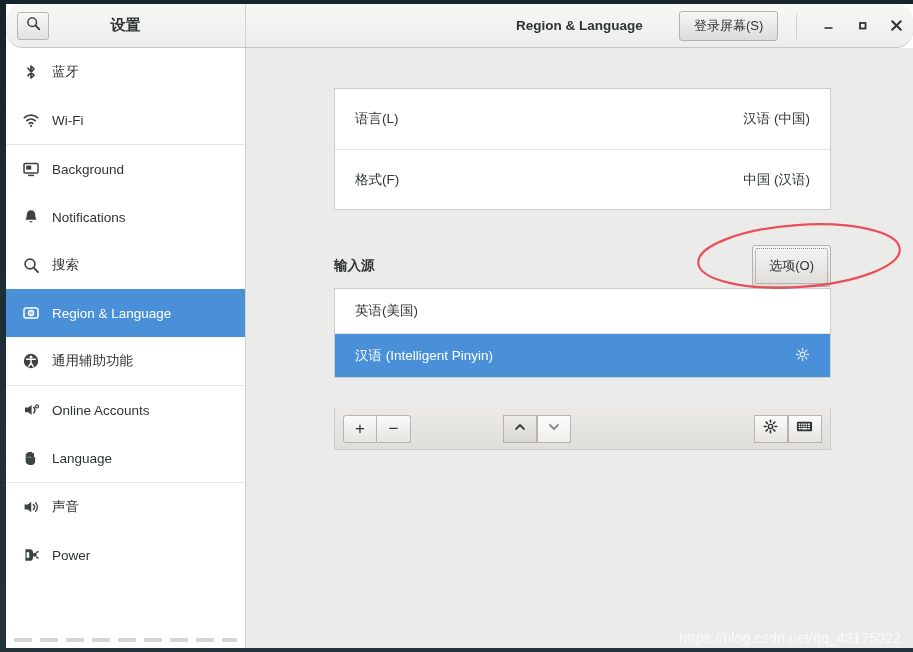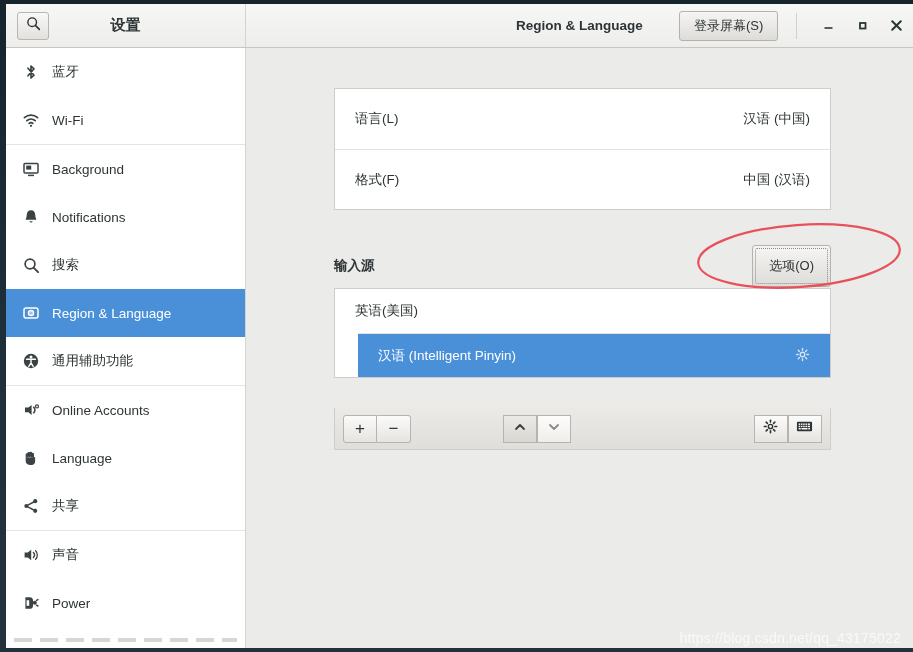--- a/index.html
+++ b/index.html
@@ -25,20 +25,21 @@
     display: flex; flex-direction: column;
     overflow: hidden;
   }
 
   
   #headerbar {
     height: 44px; flex: 0 0 44px;
     display: flex; align-items: stretch;
     background: linear-gradient(180deg,#f7f7f6 0%, #ededeb 100%);
     border-bottom: 1px solid #c8c6c2;
+    border-radius: 17px;
   }
   .hb-left {
     width: 240px; flex: 0 0 240px;
     display: flex; align-items: center;
     border-right: 1px solid #d5d3cf;
     position: relative;
   }
   .hb-right {
     flex: 1; display: flex; align-items: center;
     position: relative;
@@ -156,21 +157,21 @@
     content: ""; position: absolute; inset: 2px;
     border: 1px dotted #8d8a86; border-radius: 2px;
   }
 
   #src-card { left: 88px; top: 240px; width: 497px; }
   .src-row {
     height: 44px; display: flex; align-items: center;
     padding: 0 20px; cursor: pointer;
     font-size: 13.5px; color: #2e3436;
   }
-  .src-row + .src-row { border-top: 1px solid #e4e2df; margin-left: 23px; }
+  .src-row + .src-row { border-top: 1px solid #e4e2df; }
   .src-row.selected { background: #4a90d9; color: #ffffff; }
   .src-row .gear { margin-left: auto; opacity: .75; }
 
   #src-toolbar {
     left: 88px; top: 360px; width: 497px; height: 42px;
     background: linear-gradient(180deg,#ebeae7 0%, #e0dedb 100%);
     border: 1px solid #cfcdc9; border-top: none;
     display: flex; align-items: center; padding: 0 8px;
   }
   .tb-group { display: flex; }
@@ -351,32 +352,20 @@
 
       <div class="side-item">
         <span class="sicon">
           <svg width="18" height="18" viewBox="0 0 18 18">
             <path d="M4.2 8.2V5.6a.9.9 0 0 1 1.8 0v2.2M6 7.8V4.4a.9.9 0 0 1 1.8 0v3.4M7.8 7.8V4.2a.9.9 0 0 1 1.8 0v3.6M9.6 8V5.2a.9.9 0 0 1 1.8 0v4.2M4.2 8.2v3.4c0 2.3 1.6 3.8 3.8 3.8h1.2c2 0 3.4-1.4 3.4-3.4V8.6" fill="currentColor" stroke="currentColor" stroke-width="1.1" stroke-linecap="round" stroke-linejoin="round"></path>
           </svg>
         </span>
         <span class="slabel">Language</span>
       </div>
 
-      <div class="side-item">
-        <span class="sicon">
-          <svg width="18" height="18" viewBox="0 0 18 18">
-            <circle cx="13.2" cy="4.2" r="2.1" fill="currentColor"></circle>
-            <circle cx="4.4" cy="9" r="2.1" fill="currentColor"></circle>
-            <circle cx="13.2" cy="13.8" r="2.1" fill="currentColor"></circle>
-            <line x1="5.8" y1="8.1" x2="11.8" y2="5" stroke="currentColor" stroke-width="1.5"></line>
-            <line x1="5.8" y1="9.9" x2="11.8" y2="13" stroke="currentColor" stroke-width="1.5"></line>
-          </svg>
-        </span>
-        <span class="slabel">共享</span>
-      </div>
 
       <div class="side-sep"></div>
 
       <div class="side-item">
         <span class="sicon">
           <svg width="18" height="18" viewBox="0 0 18 18">
             <path d="M2.6 6.6h3.2l3.4-2.8v10.4L5.8 11.4H2.6z" fill="currentColor"></path>
             <path d="M11.4 6.6a3.4 3.4 0 0 1 0 4.8" fill="none" stroke="currentColor" stroke-width="1.4" stroke-linecap="round"></path>
             <path d="M13.6 4.8a6 6 0 0 1 0 8.4" fill="none" stroke="currentColor" stroke-width="1.3" stroke-linecap="round"></path>
           </svg>

